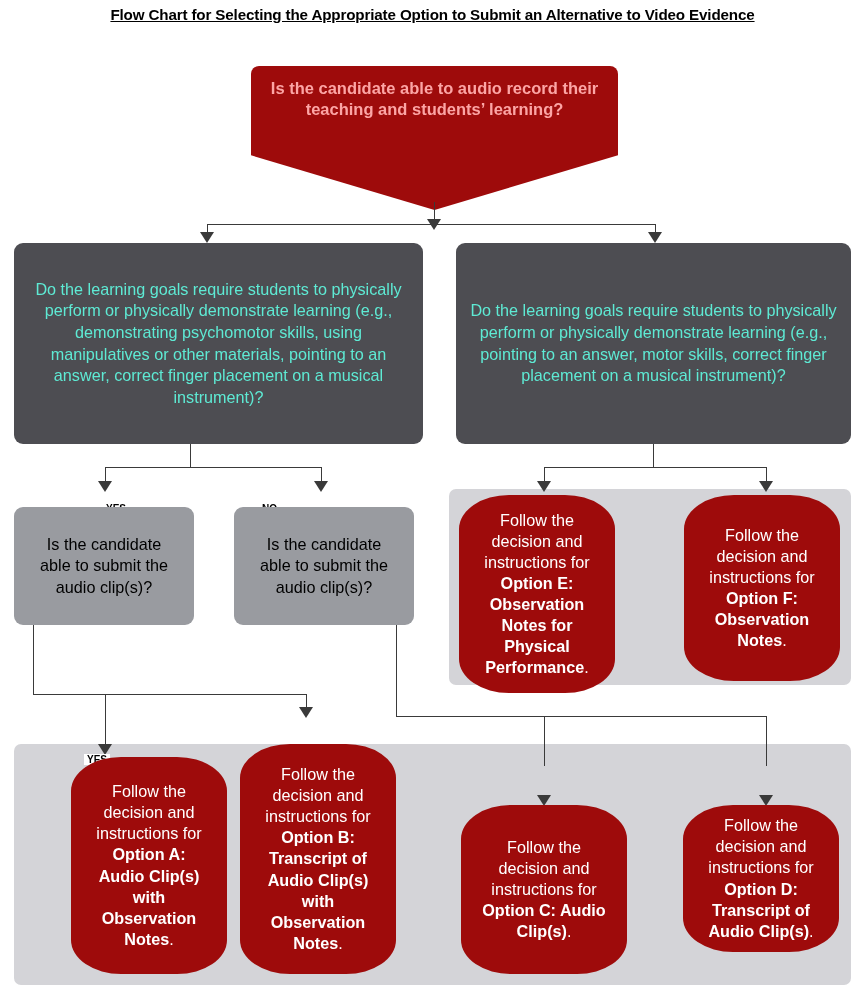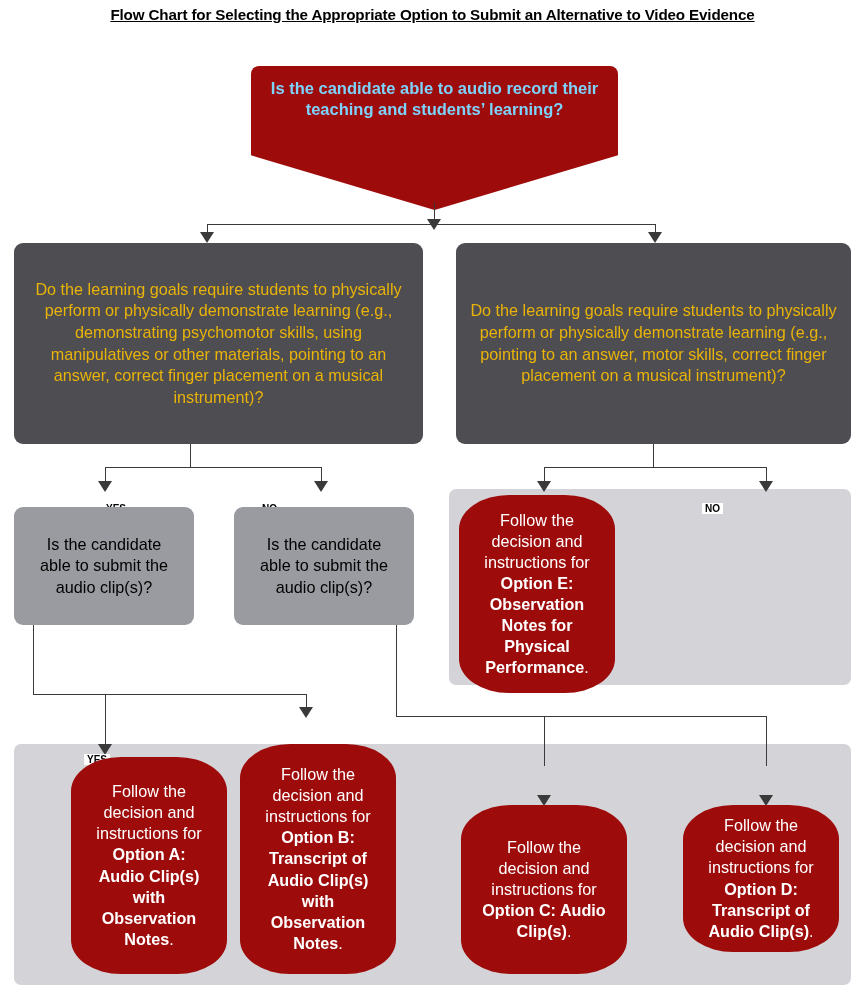--- a/index.html
+++ b/index.html
@@ -25,29 +25,29 @@
   
   .node{position:absolute;box-sizing:border-box;display:flex;
         align-items:center;justify-content:center;text-align:center;}
   .node .txt{width:100%;}
 
   
   .chevron{
     background:#9e0b0b;
     border-radius:8px 8px 0 0;
     clip-path:polygon(0% 0%,100% 0%,100% 62%,50% 100%,0% 62%);
-    color:#7dd3fc;font-weight:bold;font-size:16.5px;line-height:1.30;
+    color:#fca5a5;font-weight:bold;font-size:16.5px;line-height:1.30;
     padding:12px 18px 48px 18px;
     align-items:flex-start;
   }
 
   
   .darkbox{
     background:#4d4d52;border-radius:9px;
-    color:#eab308;font-size:16.2px;line-height:1.33;
+    color:#5eead4;font-size:16.2px;line-height:1.33;
     padding:8px 10px;
   }
 
   
   .midbox{
     background:#999ba0;border-radius:9px;
     color:#000000;font-size:16.2px;line-height:1.33;
     padding:6px 17px;
   }
 
@@ -135,20 +135,25 @@
   </div>
   <div class="node midbox" style="left:234px;top:507px;width:180px;height:118px;">
     <div class="txt">Is the candidate able to submit the audio clip(s)?</div>
   </div>
 
   <div class="node barrel" style="left:459px;top:495px;width:156px;height:198px;">
     <div class="txt">
       <span>Follow the decision and instructions for </span><b>Option E: Observation Notes for Physical Performance</b><span>.</span>
     </div>
   </div>
+  <div class="node barrel" style="left:684px;top:495px;width:156px;height:186px;">
+    <div class="txt">
+      <span>Follow the decision and instructions for </span><b>Option F: Observation Notes</b><span>.</span>
+    </div>
+  </div>
 
   <div class="ln vln" style="left:33px;top:625px;height:70px;"></div>
   <div class="ln hln" style="left:33px;top:694px;width:273px;"></div>
   <div class="ln vln" style="left:105px;top:694px;height:56px;"></div>
   <div class="ln vln" style="left:306px;top:694px;height:18px;"></div>
   <div class="arrow" style="left:98px;top:744px;"></div>
   <div class="arrow" style="left:299px;top:707px;"></div>
   <div class="lbl" style="left:84px;top:709px;">YES</div>
   <div class="lbl" style="left:305px;top:699px;">NO</div>
 

